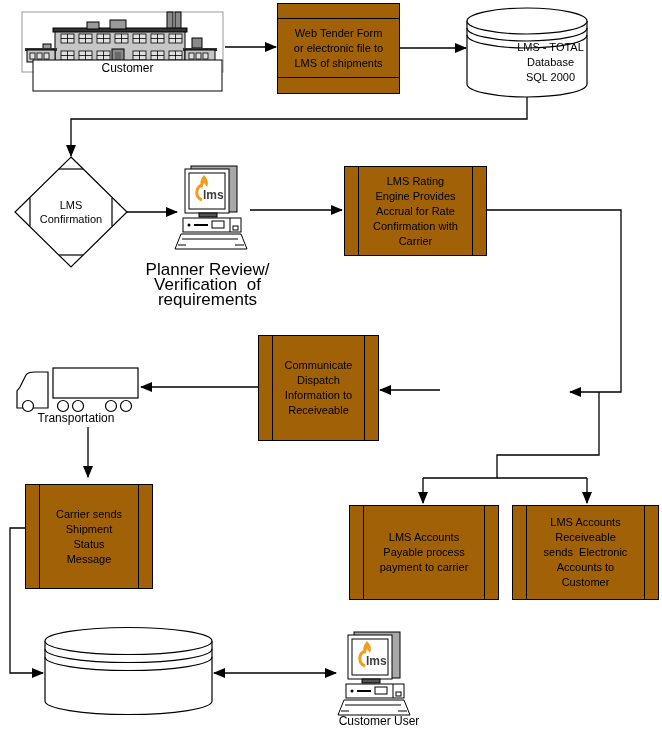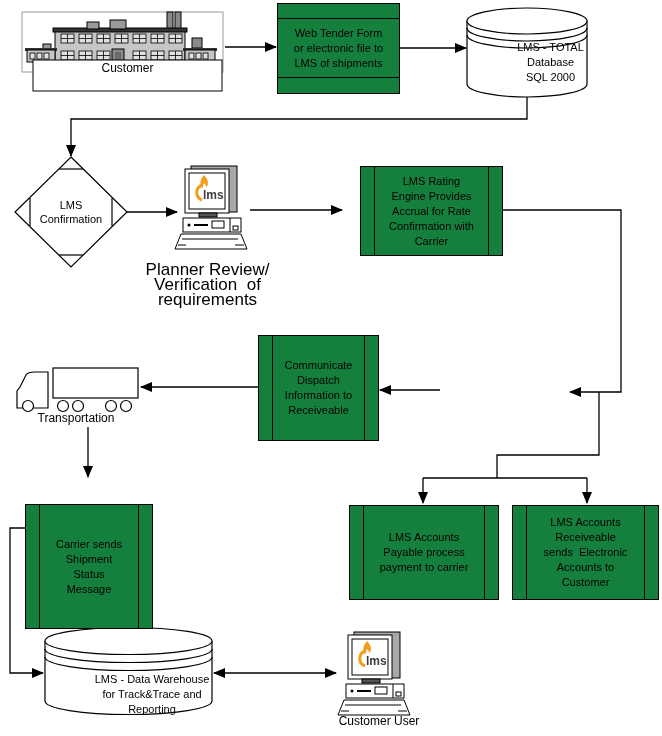--- a/index.html
+++ b/index.html
@@ -1,20 +1,20 @@
 <!DOCTYPE html>
 <html><head>
 <meta charset="utf-8">
 <style>
   html,body{margin:0;padding:0;background:#fff;}
   #stage{position:relative;width:662px;height:736px;background:#fff;overflow:hidden;
          font-family:"Liberation Sans",sans-serif;color:#000;}
   svg{display:block;}
   .abs{position:absolute;}
-  .box{position:absolute;box-sizing:border-box;background:#15803d;border:1px solid #000;
+  .box{position:absolute;box-sizing:border-box;background:#a16207;border:1px solid #000;
        display:flex;align-items:center;justify-content:center;text-align:center;}
   .box .txt{display:flex;flex-direction:column;font-size:11px;line-height:15px;}
   .box .txt span{white-space:pre;}
   .sidebar::before,.sidebar::after{content:"";position:absolute;top:0;bottom:0;width:0;
        border-left:1px solid #000;}
   .sidebar::before{left:13px;}
   .sidebar::after{right:13px;}
   .banded::before,.banded::after{content:"";position:absolute;left:0;right:0;height:0;
        border-top:1px solid #000;}
   .banded::before{top:14px;}
@@ -184,21 +184,21 @@
       <line x1="4" y1="82" x2="12" y2="82" stroke="#000"></line>
       <line x1="61" y1="82" x2="70" y2="82" stroke="#000"></line>
     </g>
   </svg>
   <div class="caption" style="left:142px;top:262px;width:131px;font-size:17px">
     <span>Planner Review/</span>
     <span>Verification  of</span>
     <span>requirements</span>
   </div>
 
-  <div class="box sidebar" style="left:360px;top:166px;width:143px;height:90px">
+  <div class="box sidebar" style="left:344px;top:166px;width:143px;height:90px">
     <div class="txt">
       <span>LMS Rating</span>
       <span>Engine Provides</span>
       <span>Accrual for Rate</span>
       <span>Confirmation with</span>
       <span>Carrier</span>
     </div>
   </div>
 
 
@@ -219,21 +219,21 @@
       <circle cx="53" cy="46" r="5.5"></circle>
       <circle cx="68" cy="46" r="5.5"></circle>
       <circle cx="101" cy="46" r="5.5"></circle>
       <circle cx="116" cy="46" r="5.5"></circle>
     </g>
   </svg>
   <div class="caption" style="left:15px;top:411px;width:122px">
     <span>Transportation</span>
   </div>
 
-  <div class="box sidebar" style="left:25px;top:504px;width:128px;height:125px">
+  <div class="box sidebar" style="left:25px;top:484px;width:128px;height:105px">
     <div class="txt">
       <span>Carrier sends</span>
       <span>Shipment</span>
       <span>Status</span>
       <span>Message</span>
     </div>
   </div>
 
   <div class="box sidebar" style="left:349px;top:505px;width:150px;height:95px">
     <div class="txt">
@@ -246,25 +246,20 @@
   <div class="box sidebar" style="left:512px;top:505px;width:147px;height:95px">
     <div class="txt">
       <span>LMS Accounts</span>
       <span>Receiveable</span>
       <span>sends  Electronic</span>
       <span>Accounts to</span>
       <span>Customer</span>
     </div>
   </div>
 
-  <div class="celltext" style="left:45px;top:672px;width:167px">
-    <span>LMS - Data Warehouse</span>
-    <span>for Track&amp;Trace and</span>
-    <span>Reporting</span>
-  </div>
 
   <svg class="abs" style="left:337px;top:629px" width="78" height="92" viewBox="0 0 78 92">
     <rect x="17" y="3" width="46" height="46" fill="#a8a8a8" stroke="#000"></rect>
     <rect x="11" y="6" width="44" height="44" fill="#fff" stroke="#000"></rect>
     <rect x="15" y="10" width="36" height="36" fill="#fff" stroke="#000"></rect>
     <g>
       <path d="M30,12 Q36,18 33,24 L30,20 L28,26 Q24,18 30,12 Z" fill="#f29e1d"></path>
       <path d="M28,22 A8,8 0 0 0 28,37" stroke="#f29e1d" stroke-width="3" fill="none"></path>
       <text x="29" y="36" font-size="12" font-weight="700" fill="#3d3d3d">lms</text>
     </g>

